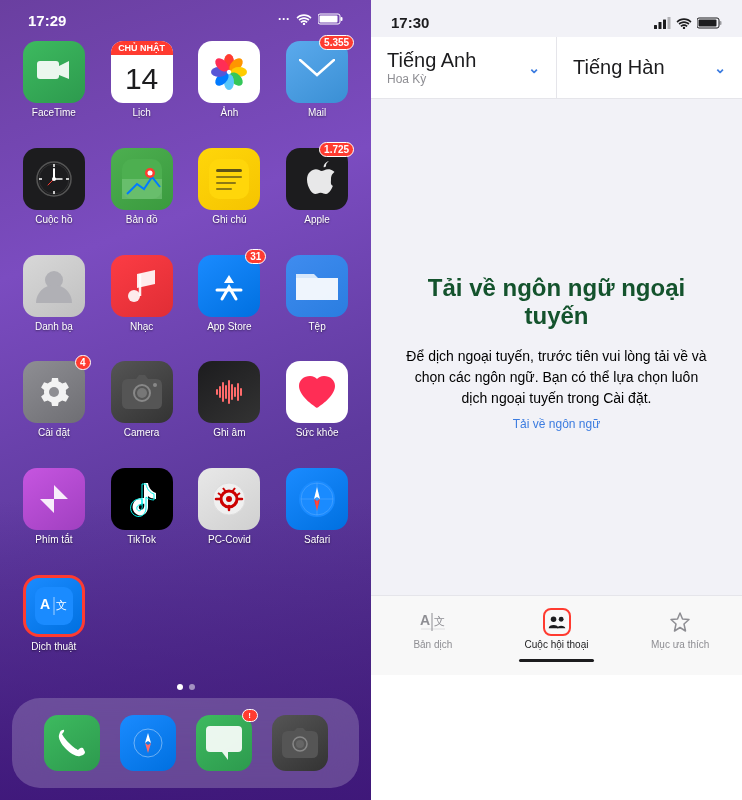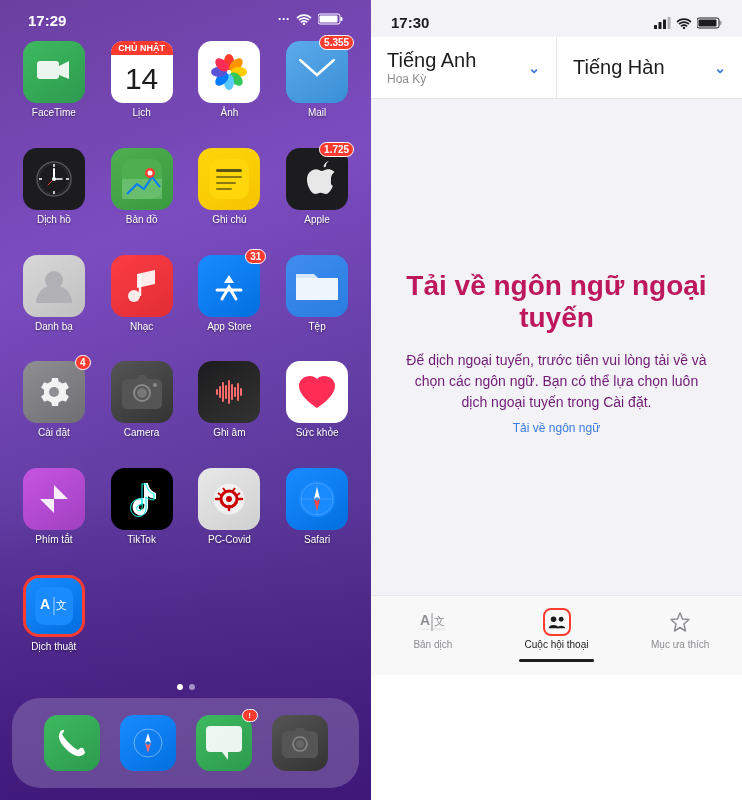--- a/index.html
+++ b/index.html
@@ -301,29 +301,29 @@
       flex: 1;
       display: flex;
       flex-direction: column;
       align-items: center;
       justify-content: center;
       padding: 30px 30px 20px;
       text-align: center;
     }
 
     .offline-title {
-      font-size: 28px;
+      font-size: 24px;
       font-weight: 600;
-      color: #be185d;
+      color: #14532d;
       margin-bottom: 16px;
     }
 
     .offline-desc {
       font-size: 14px;
-      color: #701a75;
+      color: #000000;
       line-height: 1.5;
       margin-bottom: 8px;
     }
 
     .download-link {
       color: #3c7ce0;
       font-size: 12px;
       cursor: pointer;
     }
 
@@ -490,21 +490,21 @@
           <line x1="20" y1="32" x2="20" y2="35" stroke="white" stroke-width="1.5"></line>
           <line x1="5" y1="20" x2="8" y2="20" stroke="white" stroke-width="1.5"></line>
           <line x1="32" y1="20" x2="35" y2="20" stroke="white" stroke-width="1.5"></line>
 
           <line x1="20" y1="20" x2="20" y2="10" stroke="white" stroke-width="2" stroke-linecap="round"></line>
           <line x1="20" y1="20" x2="28" y2="20" stroke="white" stroke-width="1.5" stroke-linecap="round"></line>
           <line x1="20" y1="20" x2="14" y2="26" stroke="#ff3b30" stroke-width="1" stroke-linecap="round"></line>
           <circle cx="20" cy="20" r="2" fill="white"></circle>
         </svg>
       </div>
-      <span class="app-label">Dịch hồ</span>
+      <span class="app-label">Cuộc hồ</span>
     </div>
 
     <div class="app-item">
       <div class="app-icon icon-maps">
         <svg width="40" height="40" viewBox="0 0 40 40">
           <rect width="40" height="40" rx="10" fill="#4daf50"></rect>
           <rect x="0" y="20" width="40" height="20" rx="0" fill="#7cc87e" opacity="0.6"></rect>
           <path d="M5 35 L15 25 L22 30 L30 18 L38 28" stroke="#007aff" stroke-width="2" fill="none"></path>
           <circle cx="28" cy="14" r="5" fill="#ff3b30"></circle>
           <circle cx="28" cy="14" r="2.5" fill="white"></circle>

